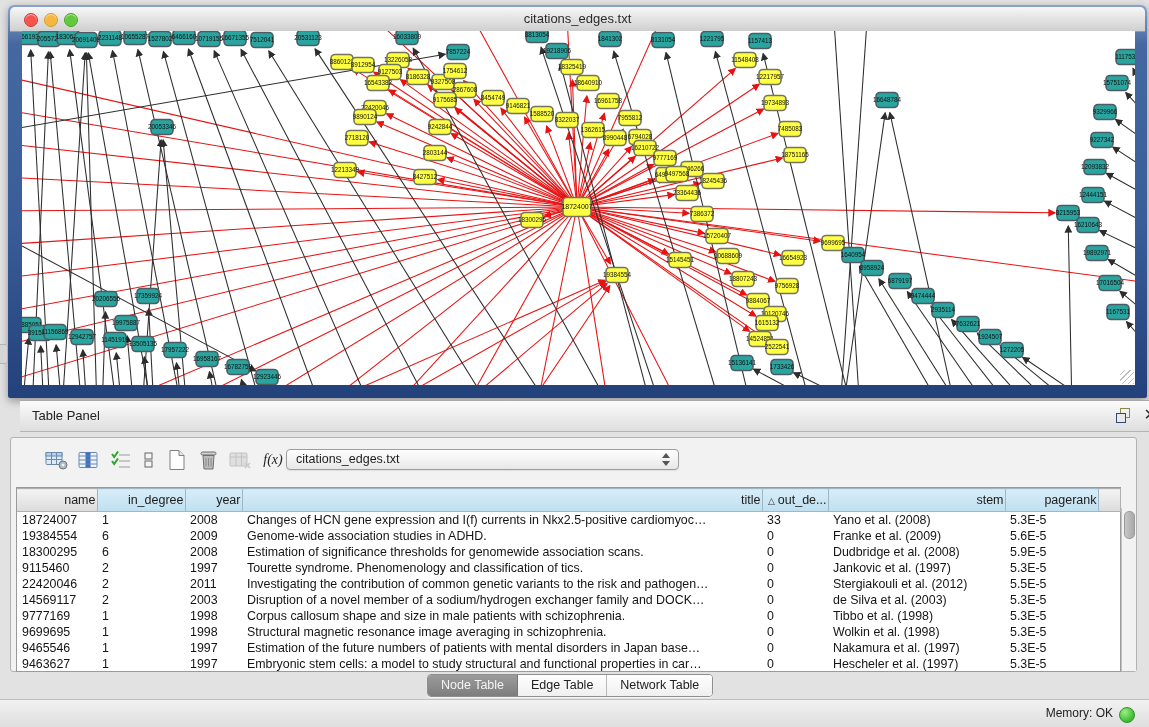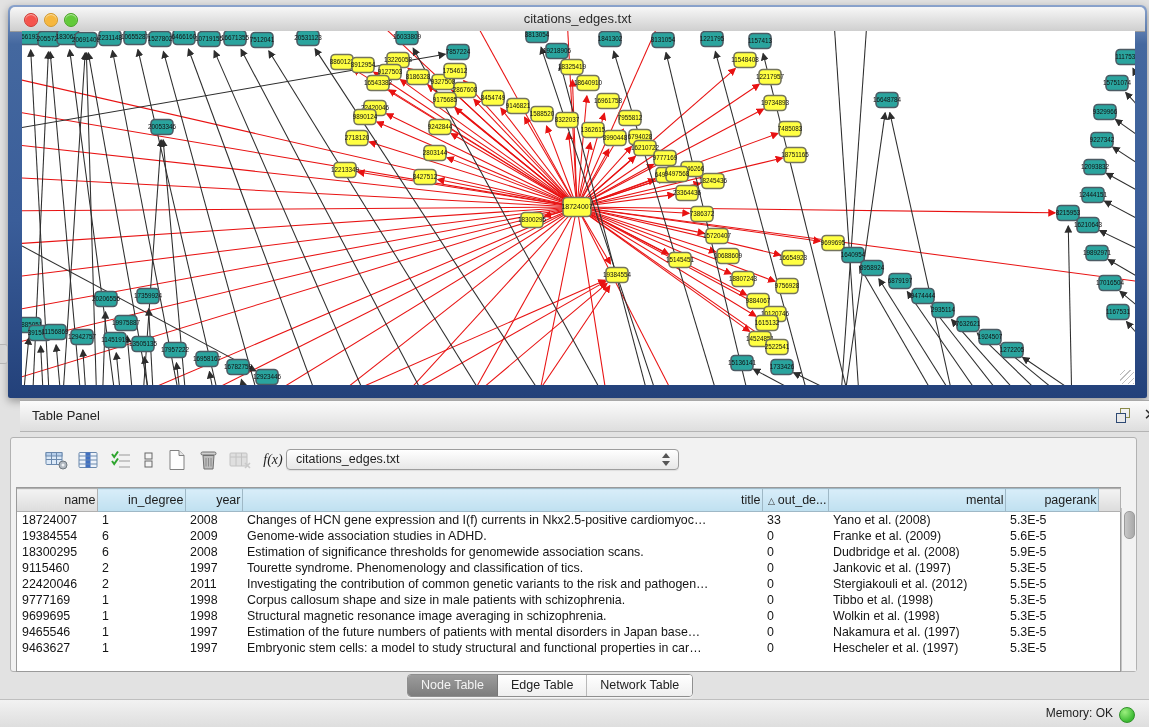--- a/index.html
+++ b/index.html
@@ -54,21 +54,21 @@
   table.ct th .sortglyph{font-size:9px;margin-right:3px;color:#333;}
   table.ct td{height:16px;line-height:16px;padding:0 0 0 5px;white-space:nowrap;overflow:hidden;border:none;}
   table.ct col.c0{width:80px}table.ct col.c1{width:88px}table.ct col.c2{width:57px}
   table.ct col.c3{width:520px}table.ct col.c4{width:66px}table.ct col.c5{width:177px}
   table.ct col.c6{width:93px}table.ct col.c7{width:22px}
   #vscroll{position:absolute;left:1110px;top:70px;width:14px;height:163px;background:#f2f2f2;
     border-left:1px solid #c4c4c4;}
   #vscroll .thumb{position:absolute;left:2px;top:3px;width:9px;height:26px;border-radius:5px;
     background:linear-gradient(90deg,#c7c7c7,#a9a9a9);border:1px solid #9b9b9b;}
   
-  #tabs{position:absolute;left:407px;top:674px;height:21px;display:flex;border:1px solid #8f8f8f;
+  #tabs{position:absolute;left:427px;top:674px;height:21px;display:flex;border:1px solid #8f8f8f;
     border-radius:4px;overflow:hidden;background:#fff;box-shadow:0 1px 1px rgba(255,255,255,.7);}
   #tabs .tab{padding:0 13px;font-size:12.5px;line-height:20px;color:#222;
     background:linear-gradient(#ffffff,#efefef);border-right:1px solid #b9b9b9;}
   #tabs .tab:last-child{border-right:none;}
   #tabs .tab.active{background:linear-gradient(#9c9c9c,#7d7d7d);color:#f4f4f4;border-right-color:#777;}
   
   #status-bar{position:absolute;left:0;top:699px;width:100%;height:28px;
     background:linear-gradient(#f2f2f2,#dedede);border-top:1px solid #bfbfbf;box-sizing:border-box;padding-left:48px;}
   #status-bar .mem{position:absolute;right:36px;line-height:27px;font-size:12px;color:#1e1e1e;}
   #status-bar .dot{position:absolute;right:14px;top:7px;width:14px;height:14px;border-radius:50%;
@@ -785,21 +785,21 @@
           <col class="c6">
           <col class="c7">
       </colgroup>
       <thead>
           <tr id="ct-head">
             <th class="gray">name</th>
             <th>in_degree</th>
             <th>year</th>
             <th>title</th>
             <th><span class="sortglyph">△</span>out_de...</th>
-            <th>mental</th>
+            <th>stem</th>
             <th>pagerank</th>
             <th class="gray"></th>
           </tr>
         </thead>
       <tbody id="ct-body">
           <tr>
             <td>18724007</td>
             <td>1</td>
             <td>2008</td>
             <td>Changes of HCN gene expression and I(f) currents in Nkx2.5-positive cardiomyoc…</td>
@@ -839,20 +839,30 @@
             <td></td>
           </tr>
           <tr>
             <td>22420046</td>
             <td>2</td>
             <td>2011</td>
             <td>Investigating the contribution of common genetic variants to the risk and pathogen…</td>
             <td>0</td>
             <td>Stergiakouli et al. (2012)</td>
             <td>5.5E-5</td>
+            <td></td>
+          </tr>
+          <tr>
+            <td>14569117</td>
+            <td>2</td>
+            <td>2003</td>
+            <td>Disruption of a novel member of a sodium/hydrogen exchanger family and DOCK…</td>
+            <td>0</td>
+            <td>de Silva et al. (2003)</td>
+            <td>5.3E-5</td>
             <td></td>
           </tr>
           <tr>
             <td>9777169</td>
             <td>1</td>
             <td>1998</td>
             <td>Corpus callosum shape and size in male patients with schizophrenia.</td>
             <td>0</td>
             <td>Tibbo et al. (1998)</td>
             <td>5.3E-5</td>

